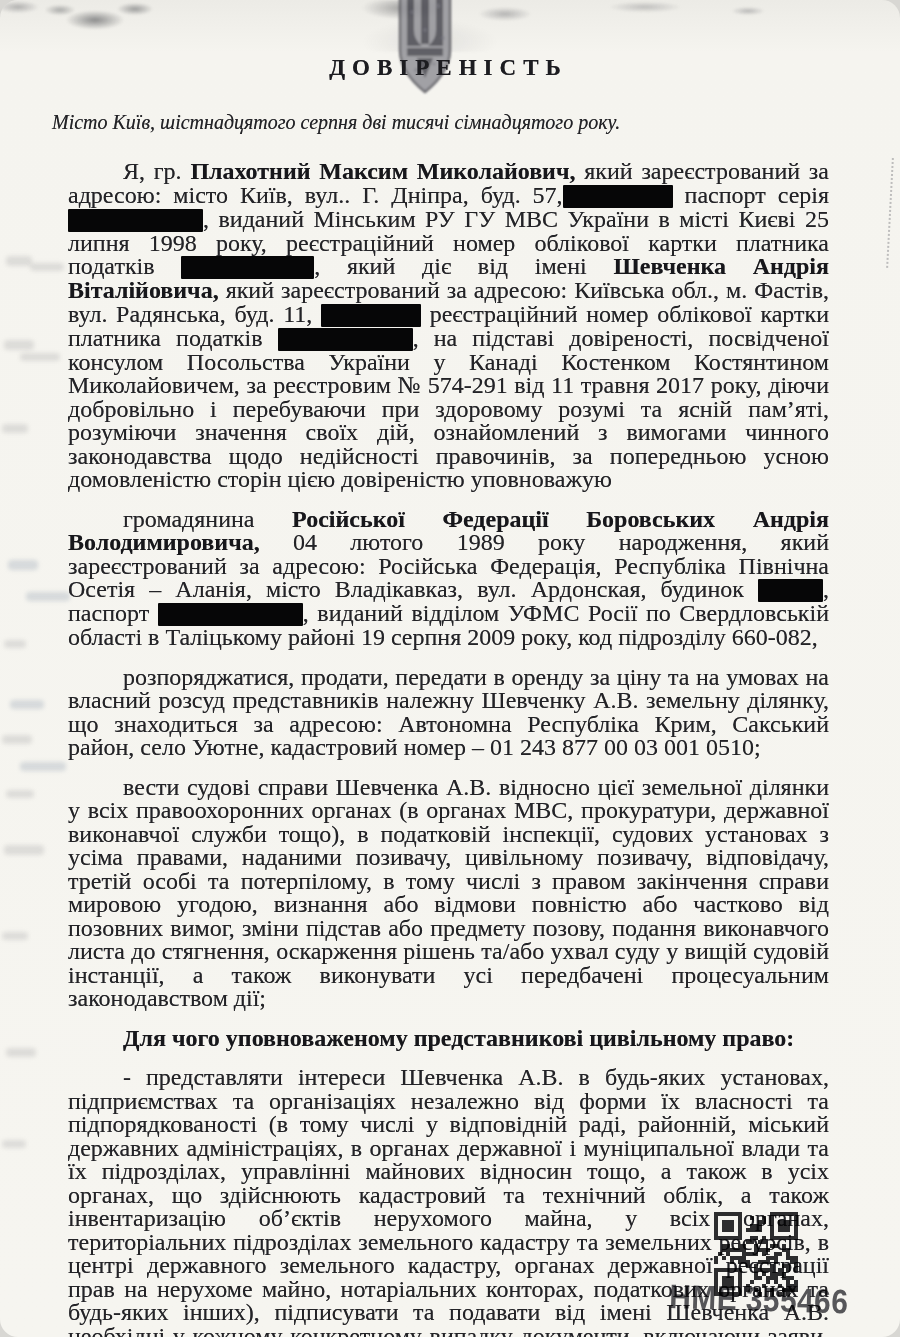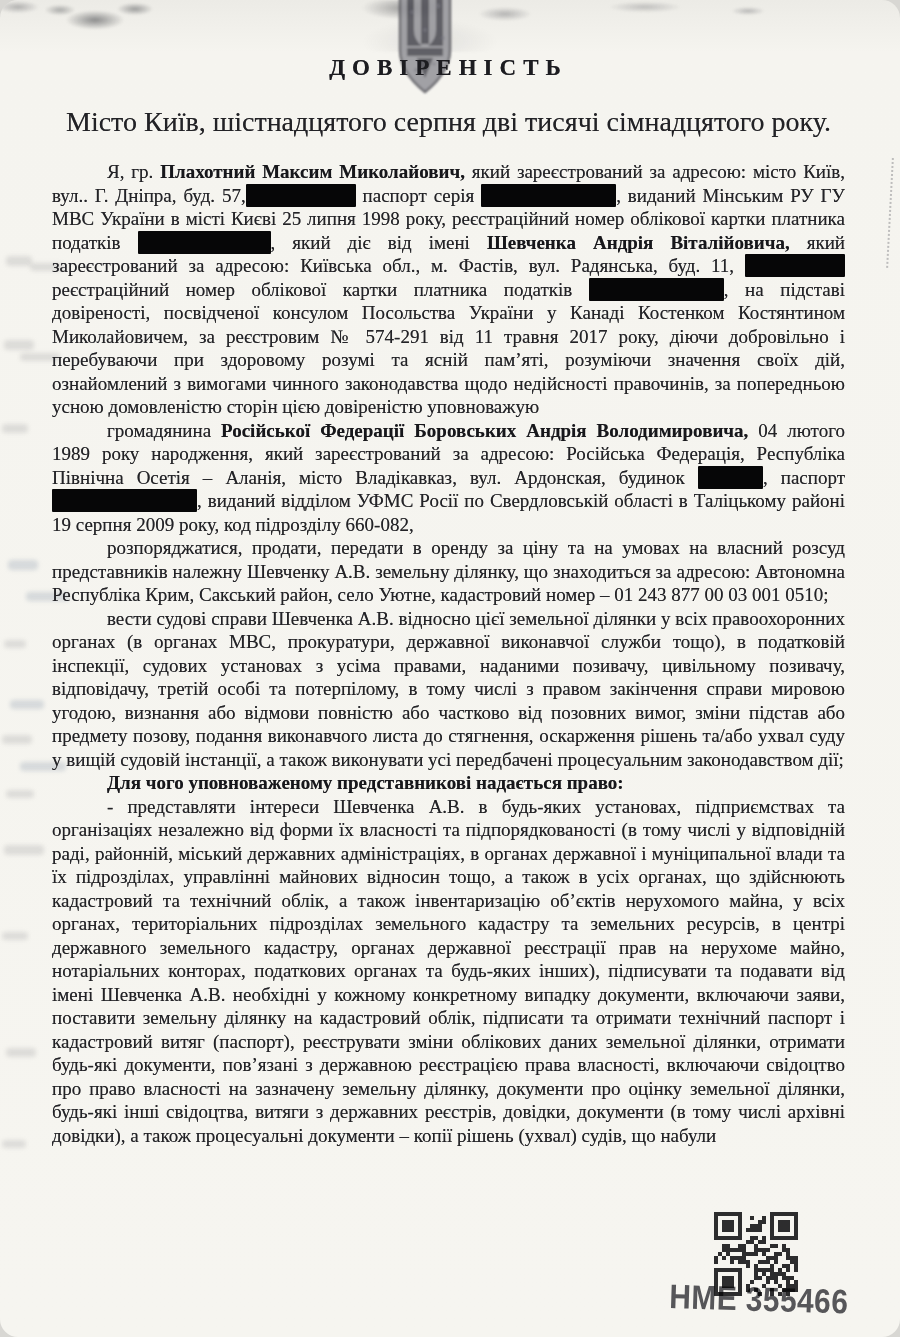--- a/index.html
+++ b/index.html
@@ -44,28 +44,28 @@
   
   .content{position:absolute;left:52px;top:0;width:793px;z-index:1;}
   .title{
     margin-top:54px;height:28px;line-height:28px;
     text-align:center;font-size:23px;font-weight:bold;
     letter-spacing:7px;color:#1c1c20;
     text-shadow:0 0 .4px rgba(20,20,26,.7);
   }
   .dateline{
     margin-top:26px;height:28px;line-height:28px;
-    text-align:center;font-size:28px;color:#222226;
+    font-style:italic;font-size:20px;color:#222226;
     text-shadow:0 0 .4px rgba(20,20,26,.55);
   }
   
   .doc-body{margin-top:24px;}
   .para{
-    margin:0;text-align:justify;text-indent:55px;
-    font-size:19px;line-height:23.5px;
+    margin:16px;text-align:justify;text-indent:55px;
+    font-size:24px;line-height:23.5px;
     text-shadow:0 0 .35px rgba(22,22,28,.55);
   }
   .para .bold{font-weight:bold;color:#17171b;}
   .redact{
     display:inline-block;height:23px;background:#060607;
     vertical-align:-5px;border-radius:1px;
   }
   
   .qr{
     position:absolute;left:714px;top:1212px;width:84px;height:84px;z-index:3;
@@ -137,21 +137,21 @@
   </svg>
 
   <div class="content">
     <div class="title">ДОВІРЕНІСТЬ</div>
     <div class="dateline">Місто Київ, шістнадцятого серпня дві тисячі сімнадцятого року.</div>
     <div class="doc-body" id="doc-body">
         <p class="para"><span>Я, гр. </span><span class="bold">Плахотний Максим Миколайович,</span><span> який зареєстрований за адресою: місто Київ, вул.. Г. Дніпра, буд. 57,</span><span class="redact" style="width: 110px;"></span><span> паспорт серія </span><span class="redact" style="width: 135px;"></span><span>, виданий Мінським РУ ГУ МВС України в місті Києві 25 липня 1998 року, реєстраційний номер облікової картки платника податків </span><span class="redact" style="width: 133px;"></span><span>, який діє від імені </span><span class="bold">Шевченка Андрія Віталійовича,</span><span> який зареєстрований за адресою: Київська обл., м. Фастів, вул. Радянська, буд. 11, </span><span class="redact" style="width: 100px;"></span><span> реєстраційний номер облікової картки платника податків </span><span class="redact" style="width: 135px;"></span><span>, на підставі довіреності, посвідченої консулом Посольства України у Канаді Костенком Костянтином Миколайовичем, за реєстровим № 574-291 від 11 травня 2017 року, діючи добровільно і перебуваючи при здоровому розумі та ясній пам’яті, розуміючи значення своїх дій, ознайомлений з вимогами чинного законодавства щодо недійсності правочинів, за попередньою усною домовленістю сторін цією довіреністю уповноважую</span></p>
         <p class="para"><span>громадянина </span><span class="bold">Російської Федерації Боровських Андрія Володимировича,</span><span> 04 лютого 1989 року народження, який зареєстрований за адресою: Російська Федерація, Республіка Північна Осетія – Аланія, місто Владікавказ, вул. Ардонская, будинок </span><span class="redact" style="width: 65px;"></span><span>, паспорт </span><span class="redact" style="width: 145px;"></span><span>, виданий відділом УФМС Росії по Свердловській області в Таліцькому районі 19 серпня 2009 року, код підрозділу 660-082,</span></p>
         <p class="para"><span>розпоряджатися, продати, передати в оренду за ціну та на умовах на власний розсуд представників належну Шевченку А.В. земельну ділянку, що знаходиться за адресою: Автономна Республіка Крим, Сакський район, село Уютне, кадастровий номер – 01 243 877 00 03 001 0510;</span></p>
         <p class="para"><span>вести судові справи Шевченка А.В. відносно цієї земельної ділянки у всіх правоохоронних органах (в органах МВС, прокуратури, державної виконавчої служби тощо), в податковій інспекції, судових установах з усіма правами, наданими позивачу, цивільному позивачу, відповідачу, третій особі та потерпілому, в тому числі з правом закінчення справи мировою угодою, визнання або відмови повністю або частково від позовних вимог, зміни підстав або предмету позову, подання виконавчого листа до стягнення, оскарження рішень та/або ухвал суду у вищій судовій інстанції, а також виконувати усі передбачені процесуальним законодавством дії;</span></p>
-        <p class="para"><span class="bold">Для чого уповноваженому представникові надається право:</span></p>
+        <p class="para"><span class="bold">Для чого уповноваженому представникові цивільному право:</span></p>
         <p class="para"><span>- представляти інтереси Шевченка А.В. в будь-яких установах, підприємствах та організаціях незалежно від форми їх власності та підпорядкованості (в тому числі у відповідній раді, районній, міський державних адміністраціях, в органах державної і муніципальної влади та їх підрозділах, управлінні майнових відносин тощо, а також в усіх органах, що здійснюють кадастровий та технічний облік, а також інвентаризацію об’єктів нерухомого майна, у всіх органах, територіальних підрозділах земельного кадастру та земельних ресурсів, в центрі державного земельного кадастру, органах державної реєстрації прав на нерухоме майно, нотаріальних конторах, податкових органах та будь-яких інших), підписувати та подавати від імені Шевченка А.В. необхідні у кожному конкретному випадку документи, включаючи заяви, поставити земельну ділянку на кадастровий облік, підписати та отримати технічний паспорт і кадастровий витяг (паспорт), реєструвати зміни облікових даних земельної ділянки, отримати будь-які документи, пов’язані з державною реєстрацією права власності, включаючи свідоцтво про право власності на зазначену земельну ділянку, документи про оцінку земельної ділянки, будь-які інші свідоцтва, витяги з державних реєстрів, довідки, документи (в тому числі архівні довідки), а також процесуальні документи – копії рішень (ухвал) судів, що набули</span></p>
       </div>
   </div>
 
   <svg class="qr" id="qr" aria-hidden="true" viewBox="0 0 84 84">
       <rect x="0" y="0" width="4" height="4"></rect>
       <rect x="4" y="0" width="4" height="4"></rect>
       <rect x="8" y="0" width="4" height="4"></rect>
       <rect x="12" y="0" width="4" height="4"></rect>
       <rect x="16" y="0" width="4" height="4"></rect>

